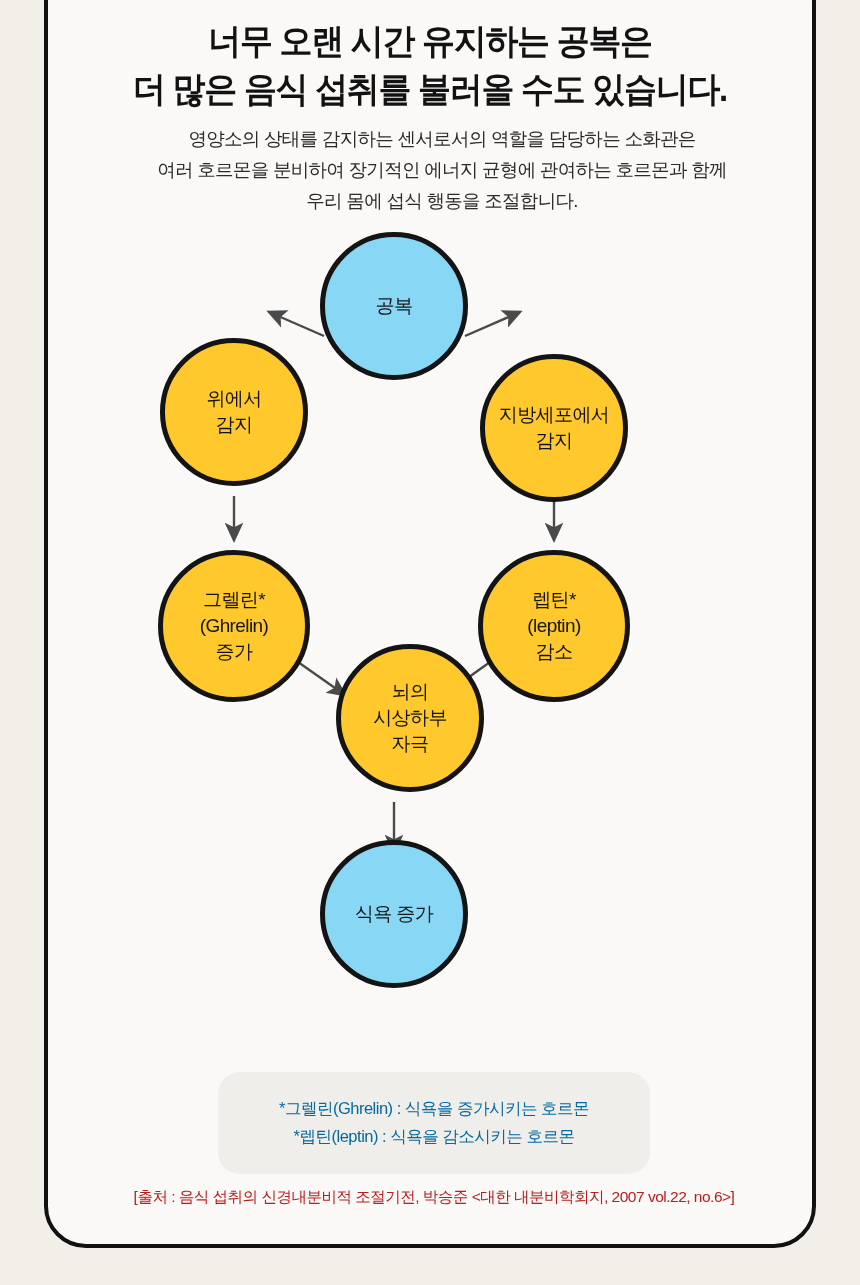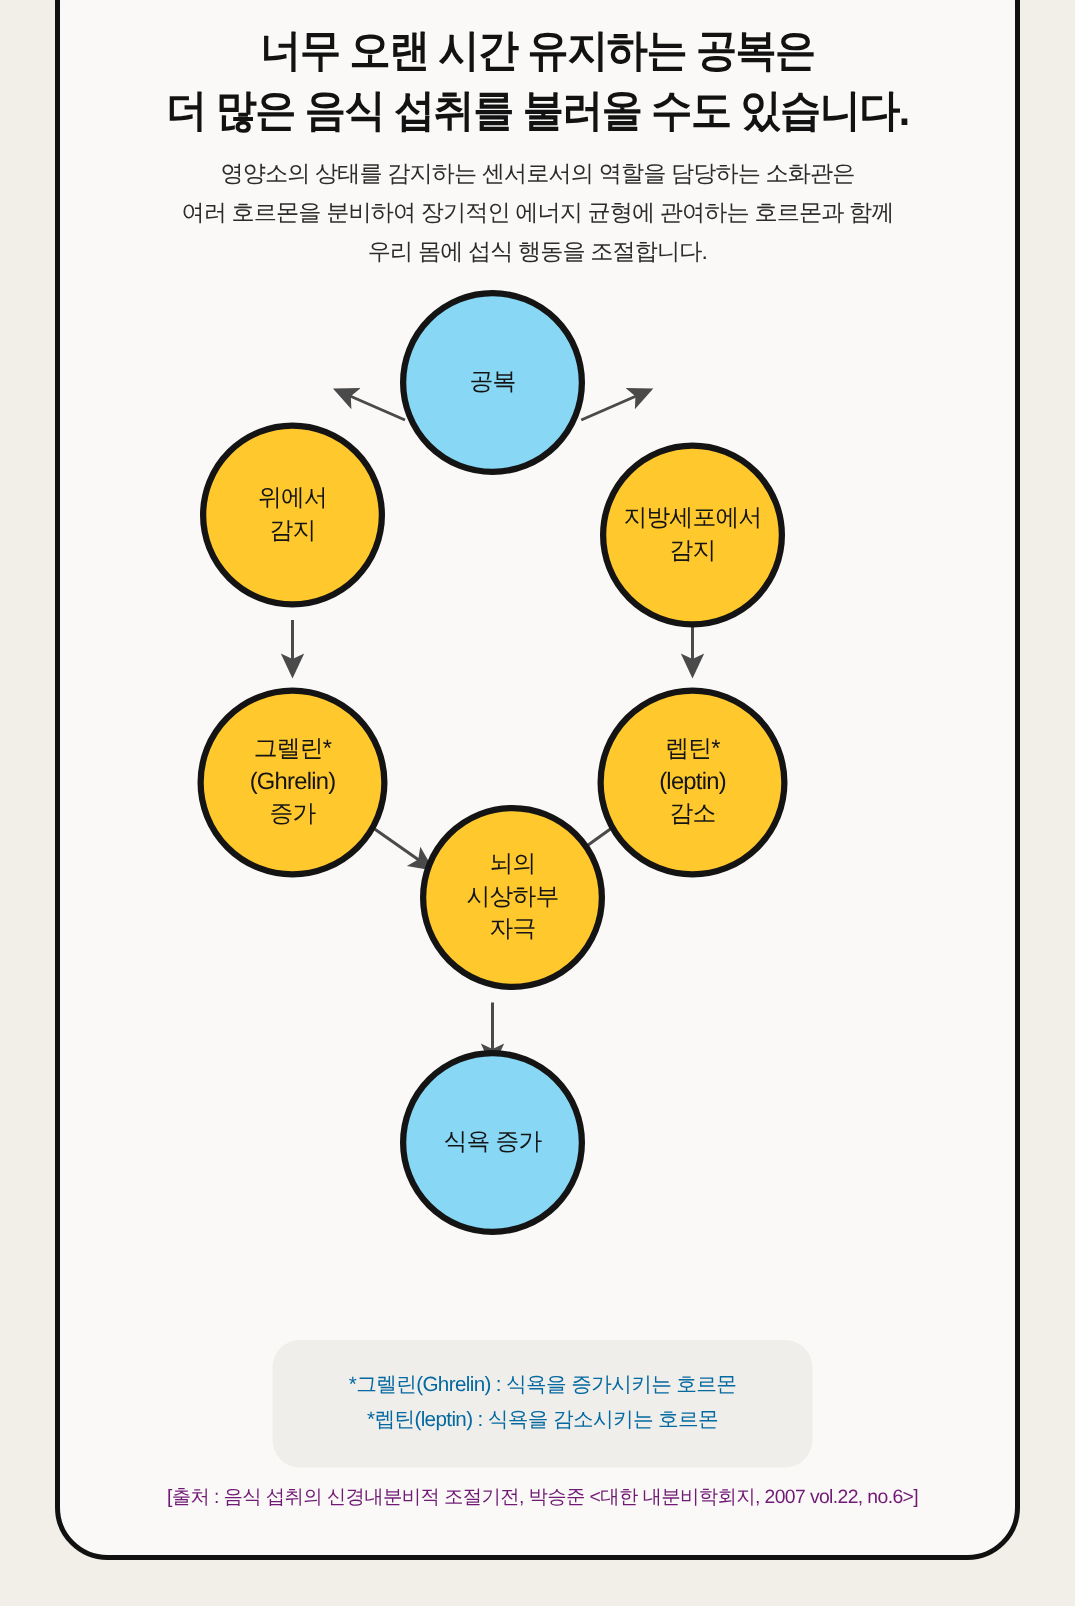--- a/index.html
+++ b/index.html
@@ -47,20 +47,21 @@
   .subcopy {
     position: absolute;
     left: 0;
     top: 140px;
     width: 100%;
     text-align: center;
     color: #2b2b2b;
     font-size: 18.5px;
     line-height: 31px;
     letter-spacing: -0.7px;
+    padding-left: 12px;
   }
   .subcopy .sc-line { display: block; white-space: nowrap; }
 
   
   .flow {
     position: absolute;
     left: 0;
     top: 268px;
     width: 772px;
     height: 830px;
@@ -115,21 +116,21 @@
     letter-spacing: -0.5px;
   }
   .footnote-box .fn-line { display: block; white-space: nowrap; }
 
   .source {
     position: absolute;
     left: 0;
     top: 1223px;
     width: 772px;
     text-align: center;
-    color: #701a75;
+    color: #b91c1c;
     font-size: 15.5px;
     letter-spacing: -0.5px;
     white-space: nowrap;
   }
 </style>
 </head>
 <body>
 
 <div class="page-card">
 

